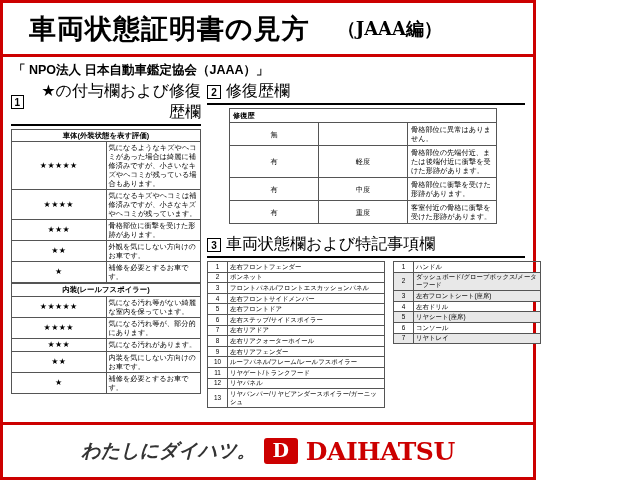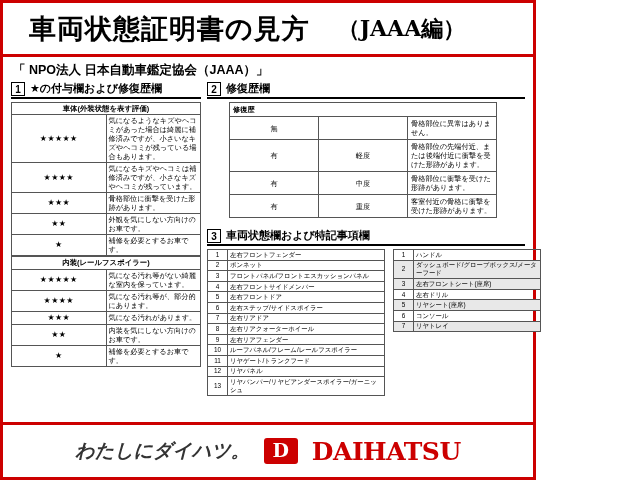--- a/index.html
+++ b/index.html
@@ -26,21 +26,21 @@
     padding-left:26px;
     box-sizing:border-box;
   }
   .header .title{
     font-size:27px;
     font-weight:bold;
     letter-spacing:1px;
     font-family:"DejaVu Serif","Liberation Serif",serif;
   }
   .header .title2{
-    font-size:22px;
+    font-size:18px;
     font-weight:bold;
     margin-left:28px;
     font-family:"DejaVu Serif","Liberation Serif",serif;
   }
   
   .subtitle{
     font-size:12.5px;
     font-weight:bold;
     padding:5px 0 2px 10px;
   }
@@ -63,21 +63,21 @@
   .sec-num{
     width:14px;height:14px;
     border:1.5px solid #000;
     font-size:10px;
     font-weight:bold;
     line-height:14px;
     text-align:center;
     margin-right:5px;
     box-sizing:border-box;
   }
-  .sec-title{font-size:11px;font-weight:bold;}
+  .sec-title{font-size:16px;font-weight:normal;text-align:right;}
 
   .grp-label{
     font-size:10.5px;
     font-weight:bold;
     margin:4px 0 2px 2px;
   }
 
   table{
     border-collapse:collapse;
     font-size:7.2px;
@@ -122,21 +122,21 @@
 
   
   .footer{
     position:absolute;
     left:0;right:0;bottom:0;
     height:52px;
     border-top:3px solid #cc0000;
     display:flex;
     align-items:center;
     justify-content:center;
-    gap:14px;
+    gap:8px;
   }
   .slogan{
     font-size:19px;
     font-weight:bold;
     font-style:italic;
     color:#333;
     font-family:"DejaVu Serif","Liberation Serif",serif;
   }
   .brandmark{
     width:34px;height:26px;

